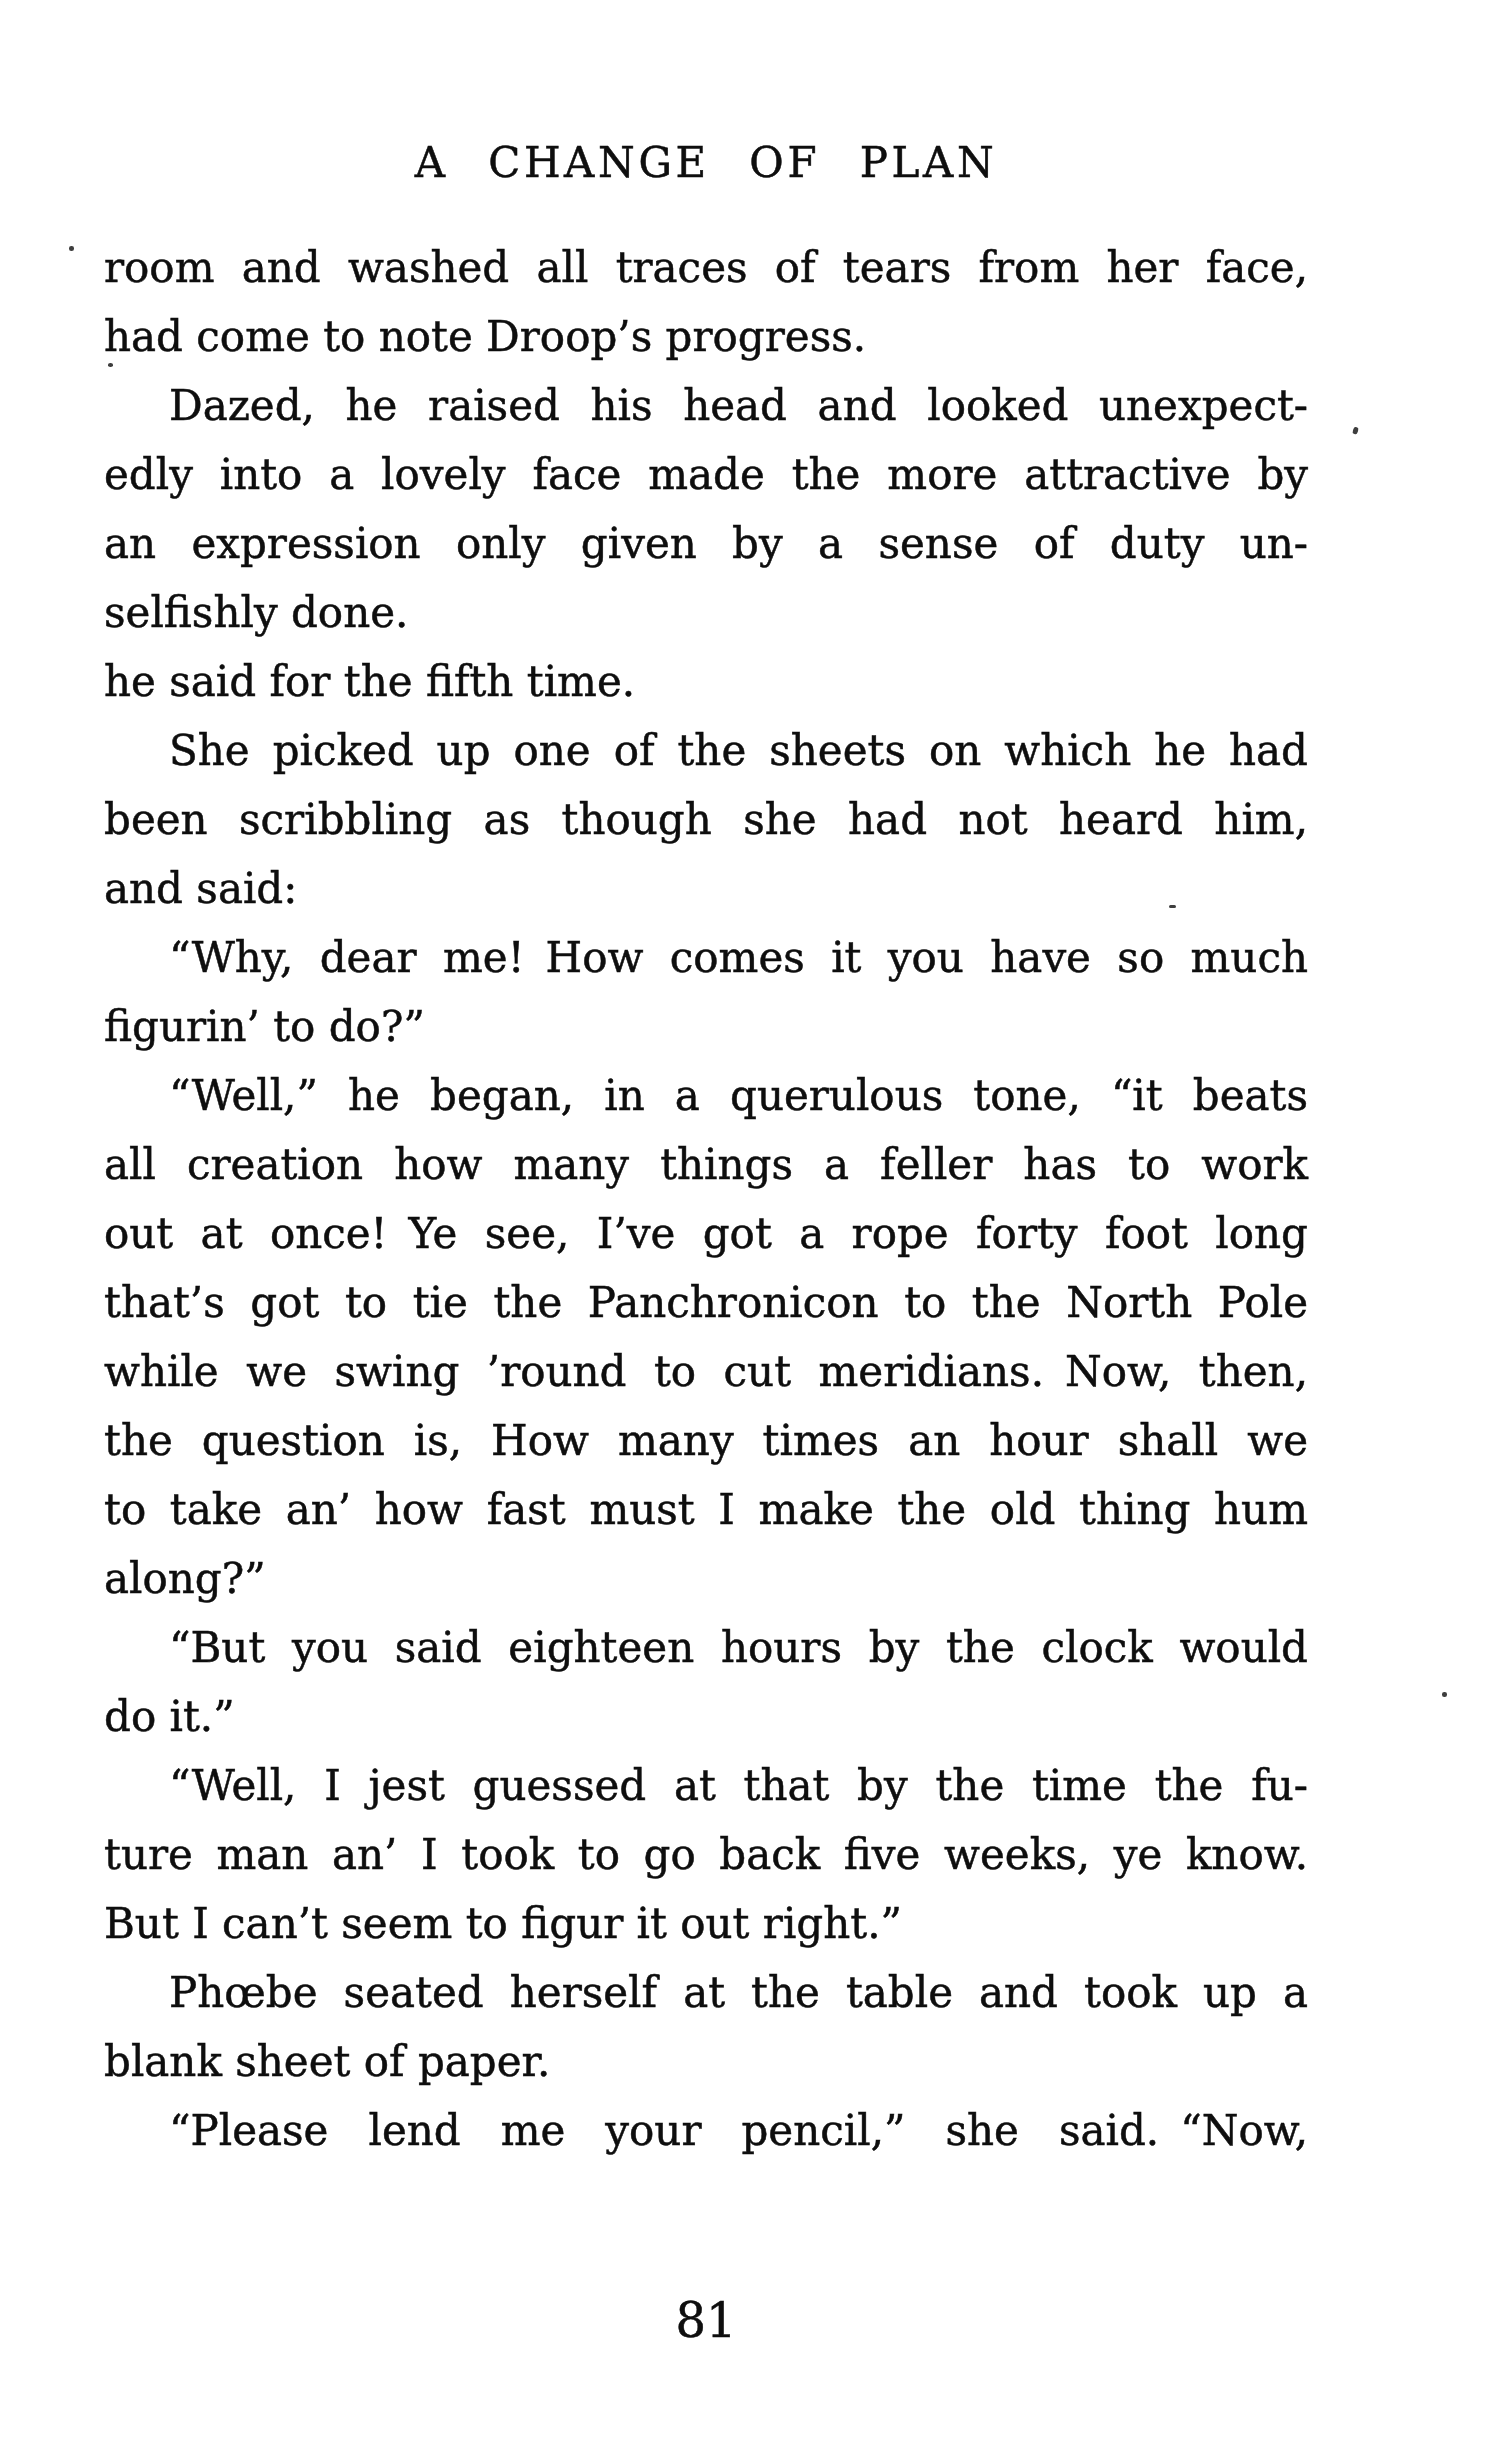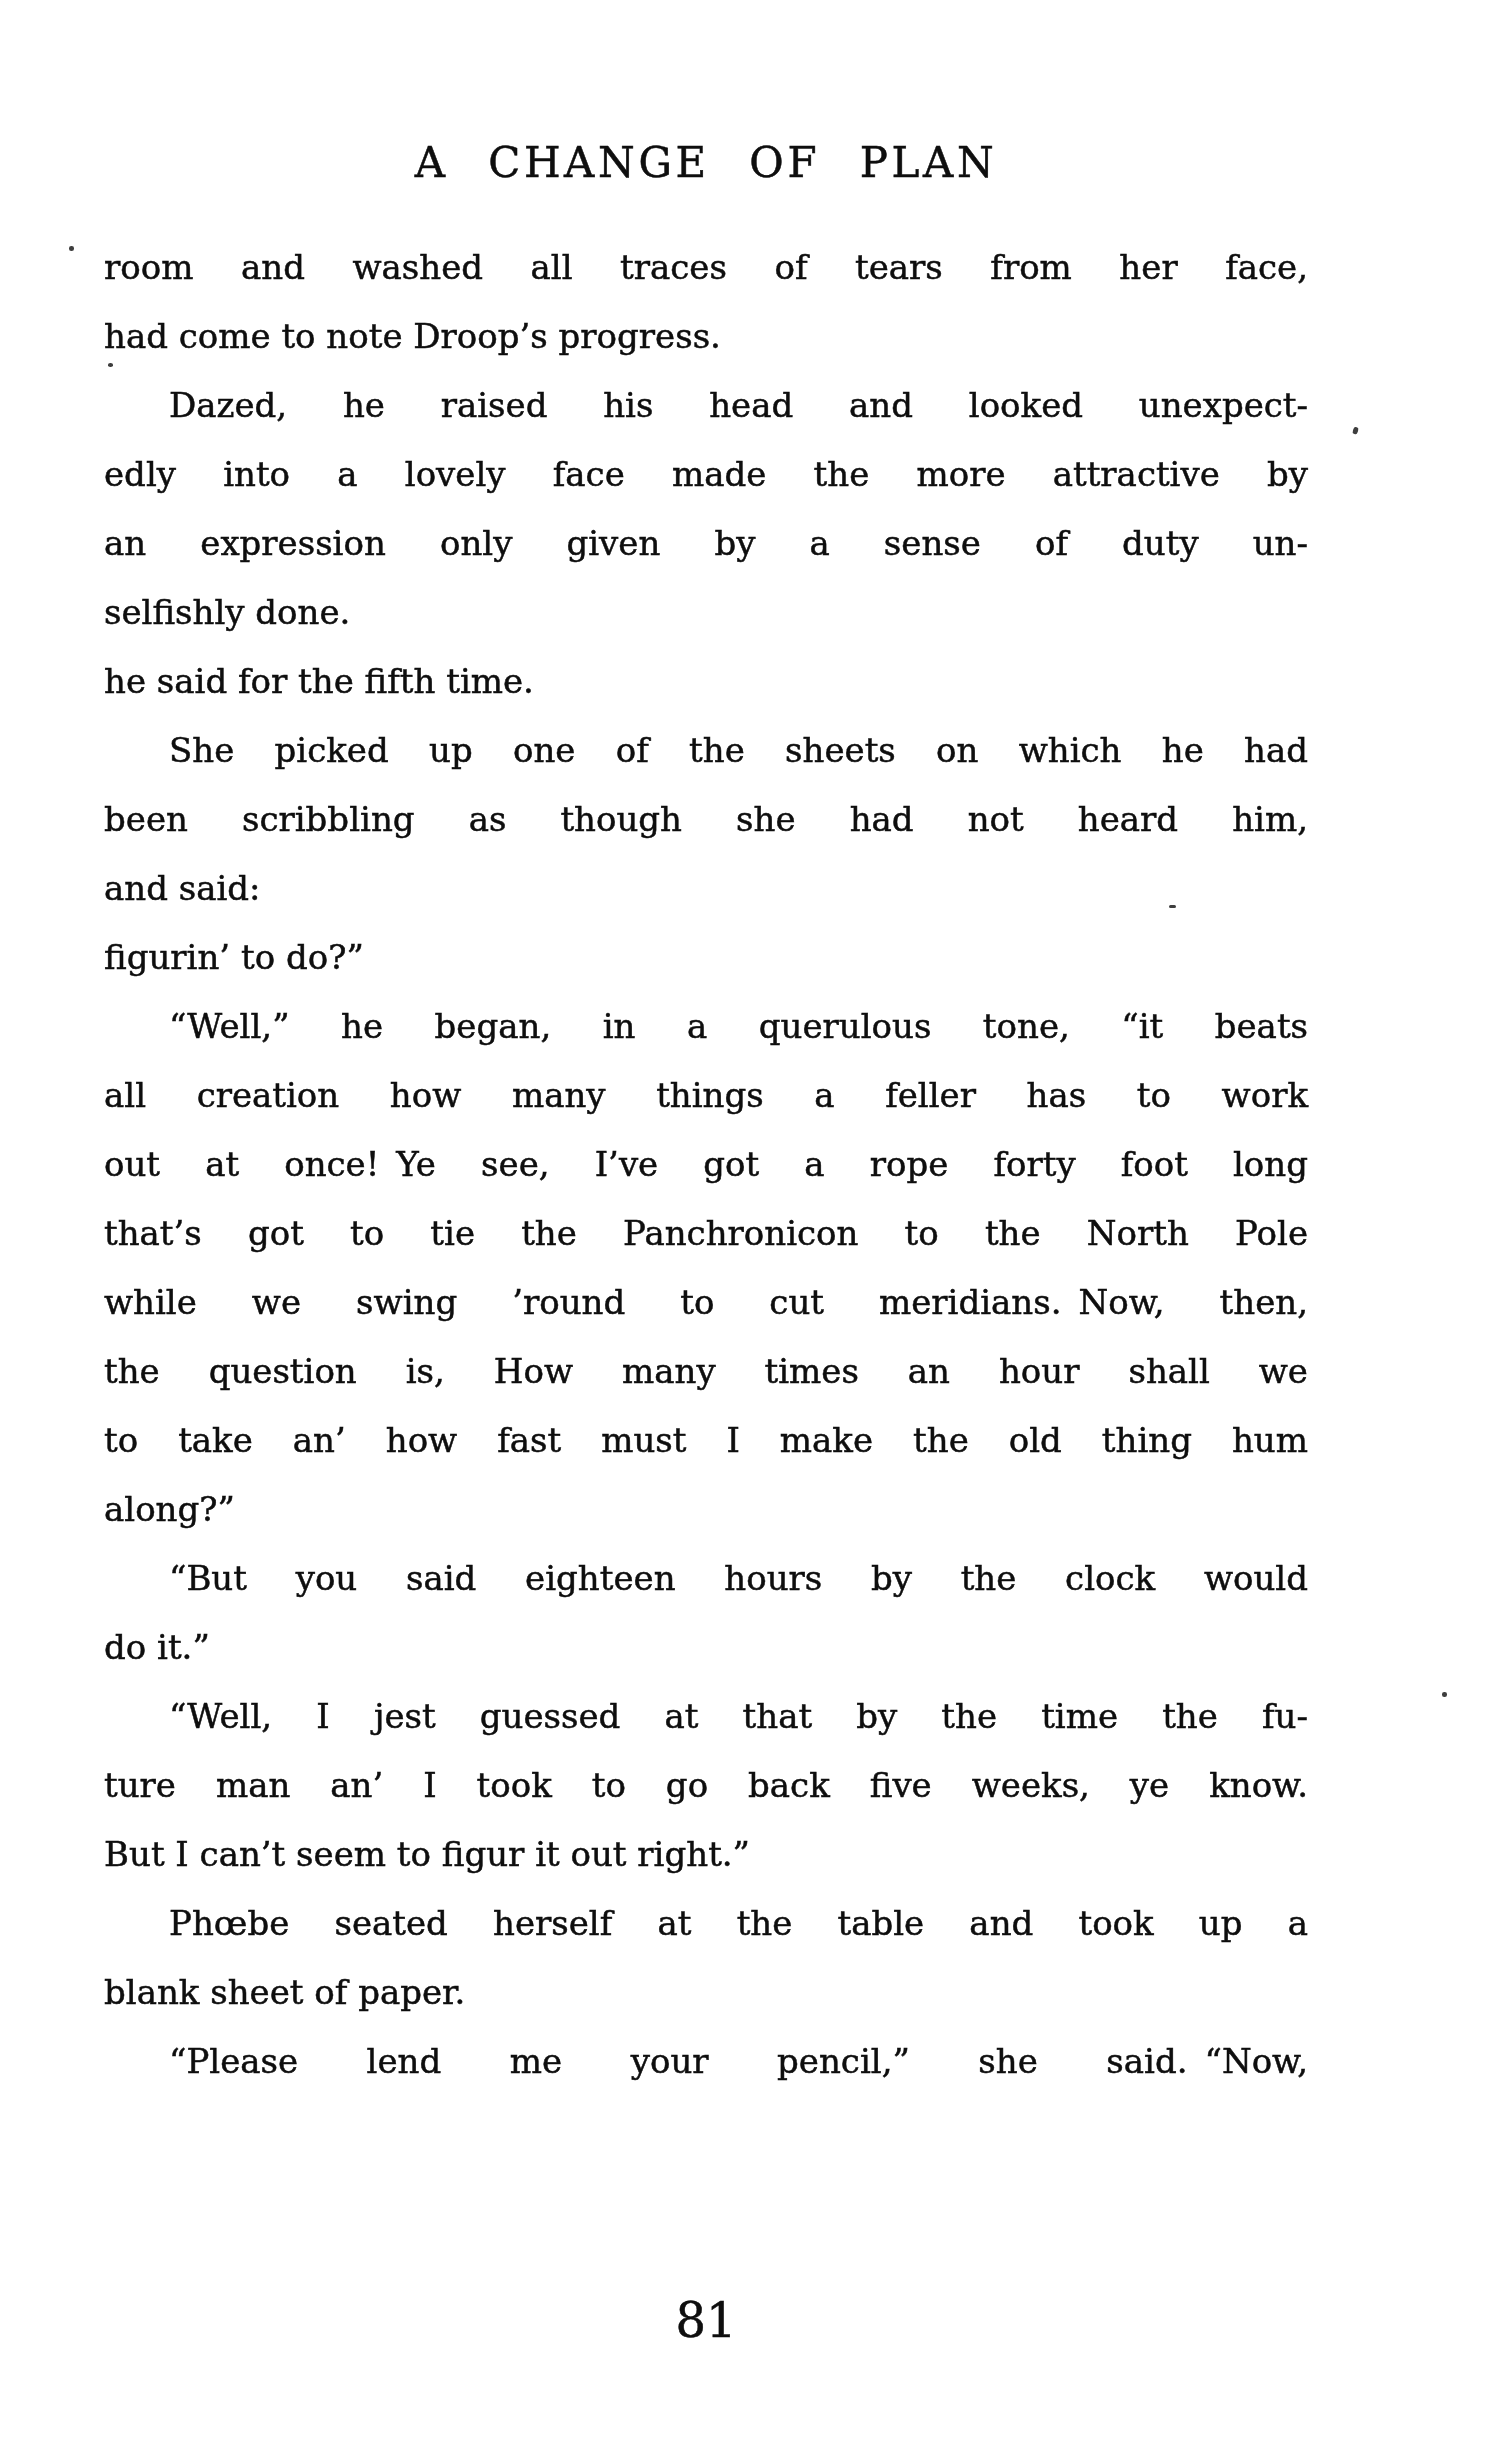--- a/index.html
+++ b/index.html
@@ -32,21 +32,21 @@
   }
   .text-block {
     position: absolute;
     top: 233px;
     left: 104px;
     width: 1204px;
   }
   .line {
     height: 69px;
     line-height: 69px;
-    font-size: 34px;
+    font-size: 42px;
     white-space: normal;
     overflow: visible;
   }
   .line.justify {
     text-align: justify;
     text-align-last: justify;
     text-justify: inter-word;
   }
   .line.indent {
     text-indent: 65px;
@@ -84,20 +84,21 @@
     <div class="line justify">room and washed all traces of tears from her face,</div>
     <div class="line">had come to note Droop’s progress.</div>
     <div class="line justify indent">Dazed, he raised his head and looked unexpect-</div>
     <div class="line justify">edly into a lovely face made the more attractive by</div>
     <div class="line justify">an expression only given by a sense of duty un-</div>
     <div class="line">selfishly done.</div>
     <div class="line">he said for the fifth time.</div>
     <div class="line justify indent">She picked up one of the sheets on which he had</div>
     <div class="line justify">been scribbling as though she had not heard him,</div>
     <div class="line">and said:</div>
+    <div class="line justify indent">“Why, dear me! How comes it you have so much</div>
     <div class="line">figurin’ to do?”</div>
     <div class="line justify indent">“Well,” he began, in a querulous tone, “it beats</div>
     <div class="line justify">all creation how many things a feller has to work</div>
     <div class="line justify">out at once! Ye see, I’ve got a rope forty foot long</div>
     <div class="line justify">that’s got to tie the Panchronicon to the North Pole</div>
     <div class="line justify">while we swing ’round to cut meridians. Now, then,</div>
     <div class="line justify">the question is, How many times an hour shall we</div>
     <div class="line justify">to take an’ how fast must I make the old thing hum</div>
     <div class="line">along?”</div>
     <div class="line justify indent">“But you said eighteen hours by the clock would</div>

